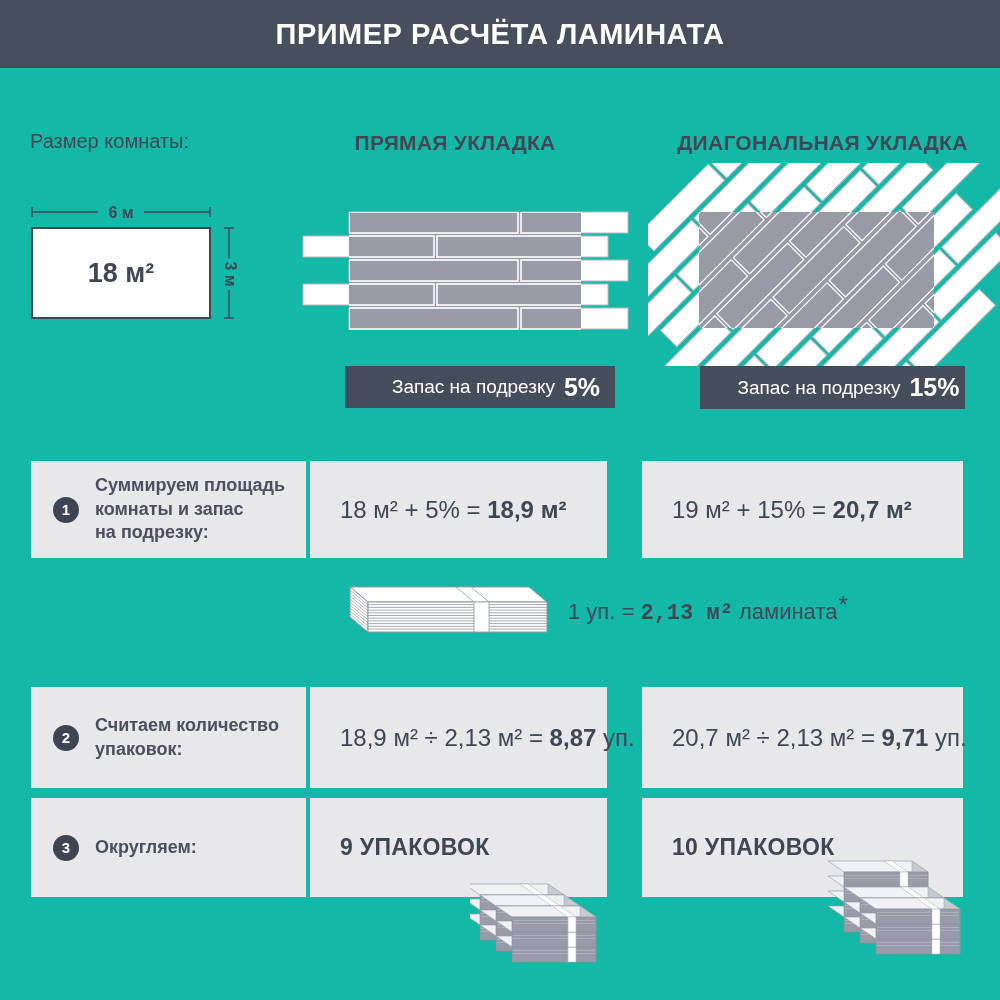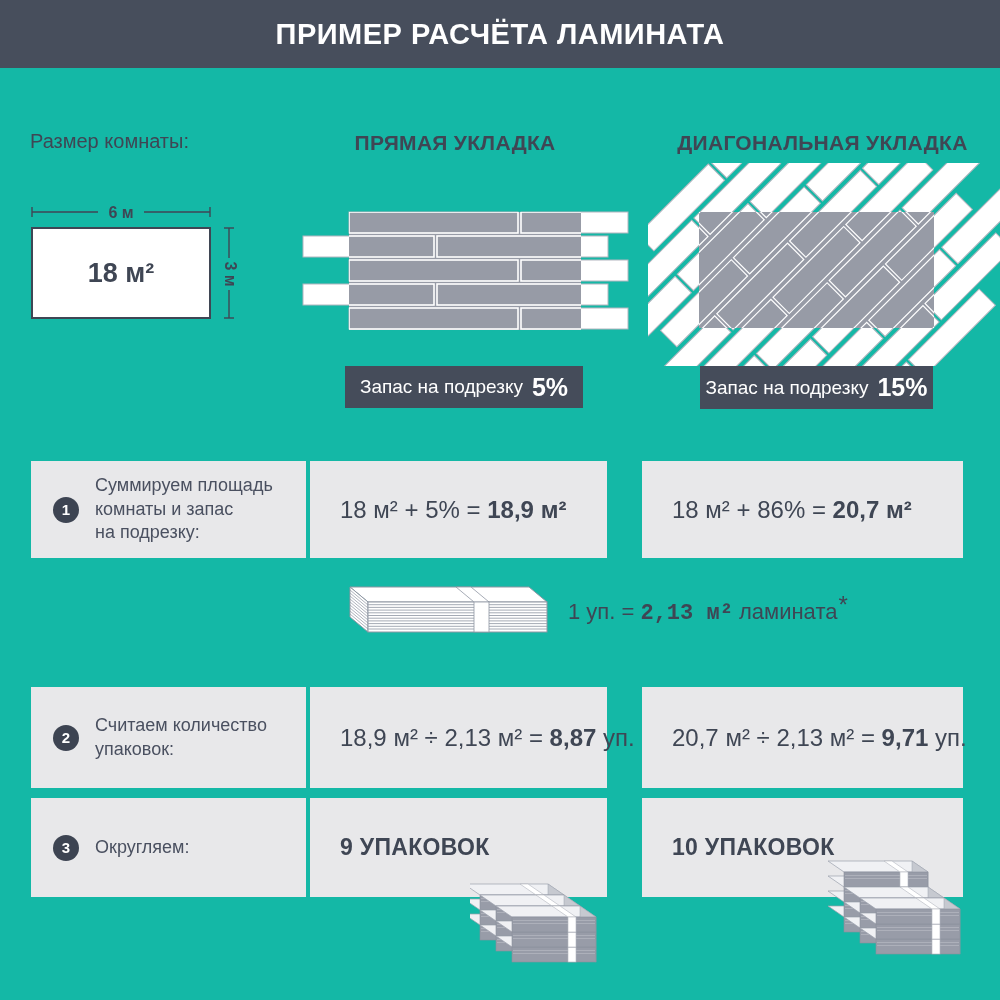--- a/index.html
+++ b/index.html
@@ -28,39 +28,39 @@
 
   .ill{position:absolute;}
   #room-svg{left:18px;top:192px;}
   #straight-svg{left:300px;top:198px;}
   #diagonal-svg{left:648px;top:163px;}
   #pack-svg{left:338px;top:580px;}
   #stack-left{left:470px;top:874px;}
   #stack-right{left:826px;top:858px;}
 
   .allowance{position:absolute;background:var(--badge);color:#fff;display:flex;
-             align-items:center;justify-content:center;gap:9px;}
+             align-items:center;justify-content:center;gap:9px;padding-left:32px;}
   .allowance.straight{left:345px;top:366px;width:238px;height:42px;}
   .allowance.diagonal{left:700px;top:366px;width:233px;height:43px;}
   .allowance .atext{font-size:19px;}
   .allowance .aval{font-size:25px;font-weight:bold;}
 
   .srow{position:absolute;left:31px;width:932px;}
   .cell{position:absolute;top:0;height:100%;background:var(--row-bg);}
   .cell.label{left:0;width:275px;display:flex;align-items:center;}
   .cell.v1{left:279px;width:297px;}
   .cell.v2{left:611px;width:321px;}
   .cell.val{display:flex;align-items:center;padding-left:30px;box-sizing:border-box;
             font-size:24px;color:var(--ink);white-space:pre;}
   .cell.val b{font-weight:bold;}
   .cell.val.big{font-size:23px;font-weight:bold;letter-spacing:.3px;}
   .circle{width:26px;height:26px;border-radius:50%;background:var(--circle);color:#fff;
           font-size:15px;font-weight:bold;display:flex;align-items:center;justify-content:center;
           margin-left:22px;flex:0 0 auto;}
-  .slabel{margin-left:16px;font-size:18px;line-height:1.33;color:var(--ink-soft);white-space:pre-line;}
+  .slabel{margin-left:16px;font-size:18px;line-height:1.33;color:var(--ink-soft);white-space:pre-line;font-weight:bold;}
 
   #row1{top:461px;height:97px;}
   #row2{top:687px;height:101px;}
   #row3{top:798px;height:99px;}
 
   .pack-text{position:absolute;left:568px;top:591px;font-size:22px;color:var(--ink);white-space:pre;}
   .pack-text b{font-weight:bold;font-family:Liberation Mono, monospace;}
   .pack-text .star{font-size:24px;vertical-align:6px;margin-left:1px;}
 
   .footnote{position:absolute;left:112px;top:646px;font-size:14px;color:var(--ink-soft);white-space:nowrap;}
@@ -228,21 +228,21 @@
   </div>
 
   <div class="srow" id="row1">
     <div class="cell label">
       <div class="circle">1</div>
       <div class="slabel">Суммируем площадь
 комнаты и запас
 на подрезку:</div>
     </div>
     <div class="cell v1 val"><span>18 м² + 5% = </span><b>18,9 м²</b><span></span></div>
-    <div class="cell v2 val"><span>18 м² + 86% = </span><b>20,7 м²</b><span></span></div>
+    <div class="cell v2 val"><span>19 м² + 15% = </span><b>20,7 м²</b><span></span></div>
   </div>
 
   <svg id="pack-svg" class="ill" width="215" height="58" viewBox="0 0 215 58">
       <polygon points="12,7 191,7 209,22 30,22" fill="#fff" stroke="#9097a3" stroke-width="1"></polygon>
       <polygon points="12,7 30,22 30,52 12,37" fill="#fff" stroke="#9097a3" stroke-width="1"></polygon>
       <line x1="12" y1="10" x2="30" y2="25" stroke="#9aa0ab" stroke-width="0.8"></line>
       <line x1="12" y1="13" x2="30" y2="28" stroke="#9aa0ab" stroke-width="0.8"></line>
       <line x1="12" y1="16" x2="30" y2="31" stroke="#9aa0ab" stroke-width="0.8"></line>
       <line x1="12" y1="19" x2="30" y2="34" stroke="#9aa0ab" stroke-width="0.8"></line>
       <line x1="12" y1="22" x2="30" y2="37" stroke="#9aa0ab" stroke-width="0.8"></line>

